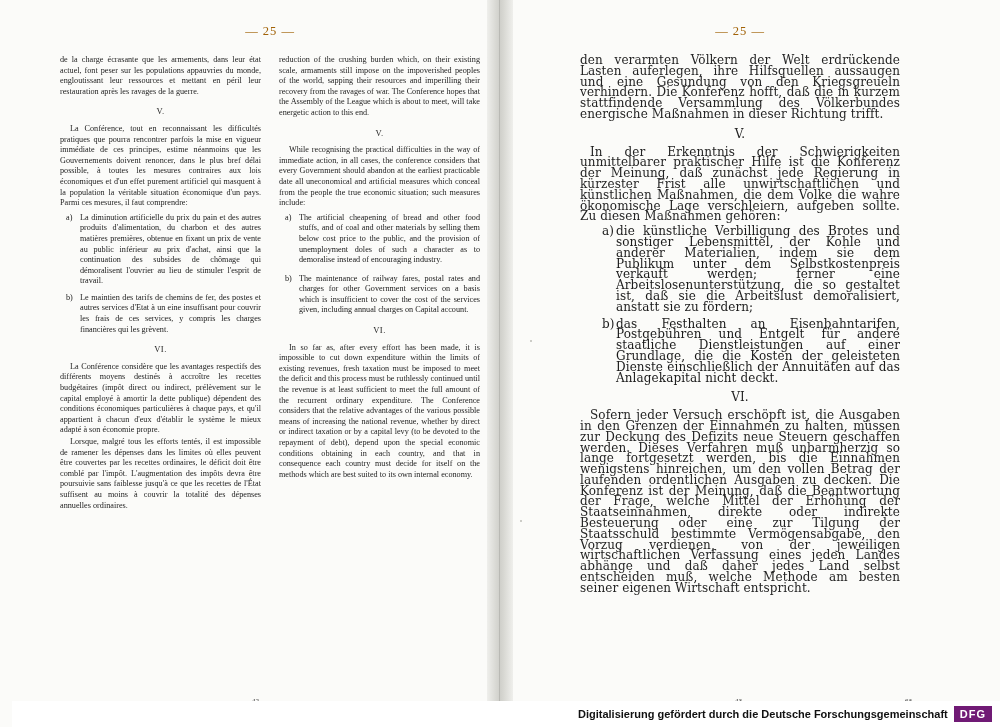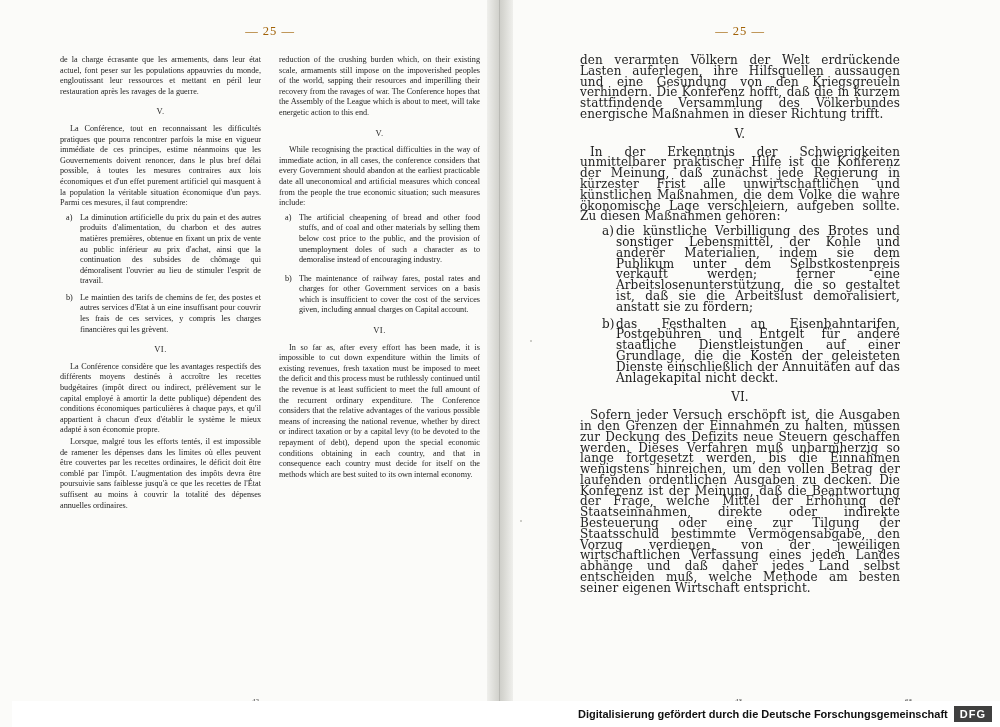--- a/index.html
+++ b/index.html
@@ -157,21 +157,21 @@
     box-sizing: border-box;
   }
   .footer-text {
     font-family: "Liberation Sans", sans-serif;
     font-weight: bold;
     font-size: 11px;
     color: #111;
     margin-right: 6px;
   }
   .dfg-logo {
-    background: #404040;
+    background: #701a75;
     color: #fff;
     font-family: "Liberation Sans", sans-serif;
     font-weight: bold;
     font-size: 11px;
     padding: 2px 6px 2px 6px;
     letter-spacing: 1px;
   }
   .specks {
     position: absolute;
     width: 2px; height: 2px;

